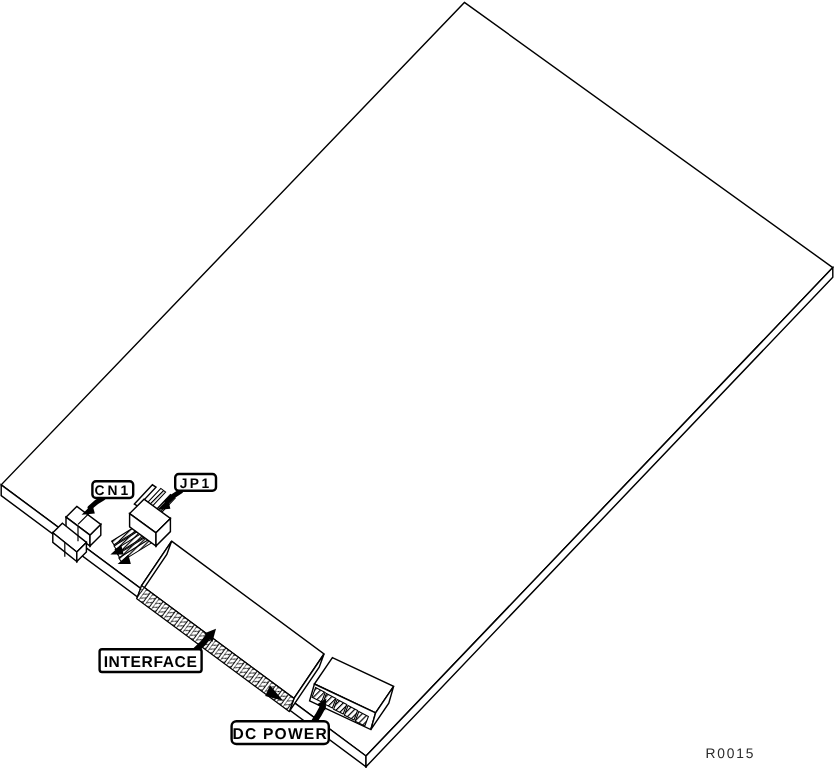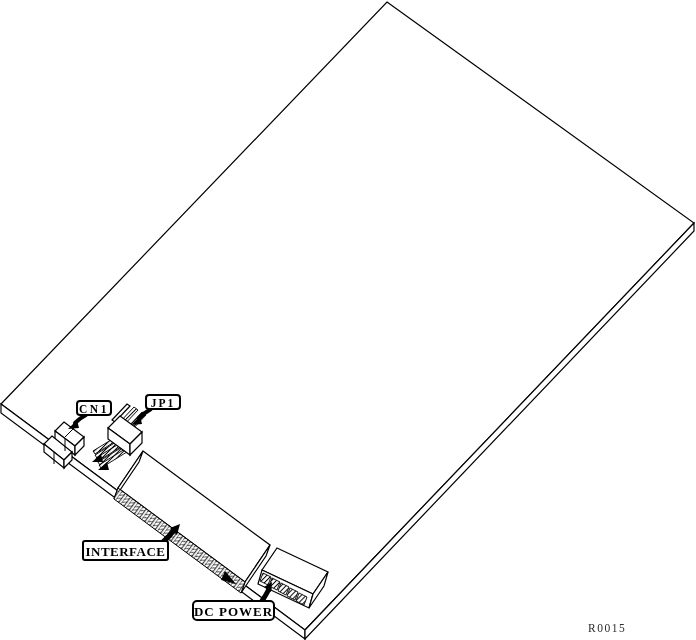--- a/index.html
+++ b/index.html
@@ -1,20 +1,20 @@
 <!DOCTYPE html>
 <html><head>
 <meta charset="utf-8">
 <style>
   html, body { margin: 0; padding: 0; background: #ffffff; }
   #stage {
     position: relative;
     width: 696px; height: 640px;
     background: #ffffff;
-    font-family: Liberation Serif, serif;
+    font-family: Liberation Sans, sans-serif;
     overflow: hidden;
   }
   svg { display: block; }
   .outline { fill: #ffffff; stroke: #000000; stroke-width: 1.2; stroke-linejoin: miter; }
   .thin    { fill: none;    stroke: #000000; stroke-width: 1; }
   .hatched { fill: url(#hatch); stroke: #000000; stroke-width: 0.9; }
   .solid   { fill: #000000; stroke: none; }
   .leader  { fill: none; stroke: #000000; stroke-linecap: round; }
   .callout-box { fill: #ffffff; stroke: #000000; stroke-width: 2; }
   .callout-text { fill: #000000; font-weight: bold; }

